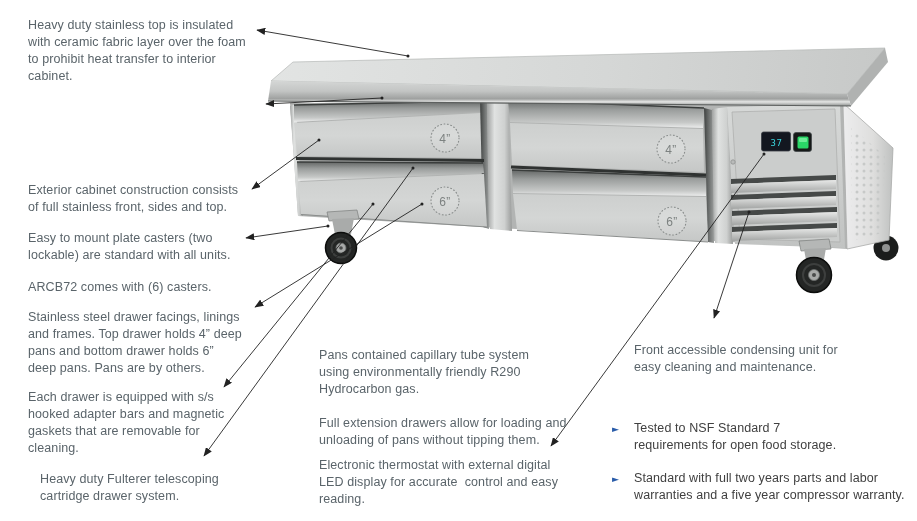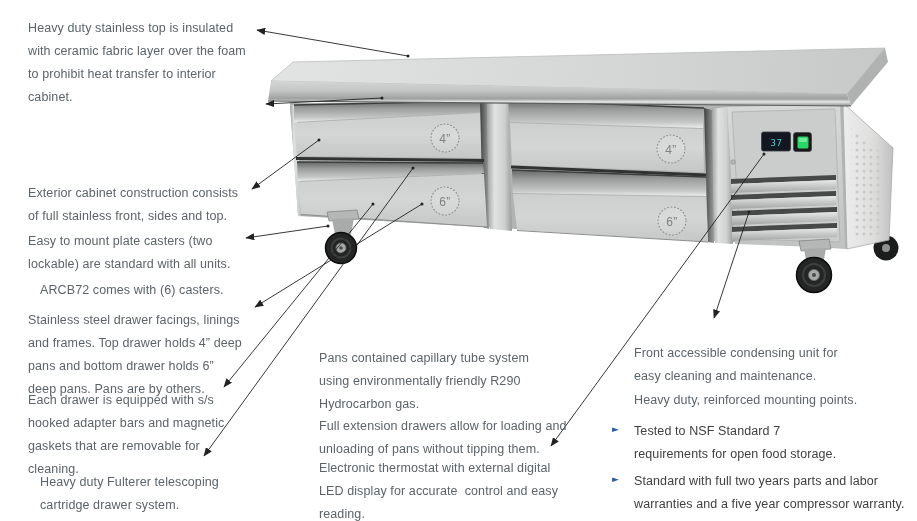--- a/index.html
+++ b/index.html
@@ -1,19 +1,19 @@
 <!DOCTYPE html>
 <html><head>
 <meta charset="utf-8">
 <style>
   html,body{margin:0;padding:0;background:#fff;}
   .canvas{position:relative;width:917px;height:521px;background:#ffffff;overflow:hidden;
           font-family:"Liberation Sans",sans-serif;}
   .diagram-svg{position:absolute;left:0;top:0;}
-  .note{position:absolute;white-space:pre-wrap;font-size:12.5px;line-height:23px;
+  .note{position:absolute;white-space:pre-wrap;font-size:12.5px;line-height:17px;
         color:#5a646a;letter-spacing:0.1px;}
   .note.blue{color:#404040;}
   .bullet-marker{position:absolute;font-family:"DejaVu Sans",sans-serif;font-size:9px;
         color:#2a5ca9;line-height:9px;}
   .svg-label{font-family:"Liberation Sans",sans-serif;font-size:12px;fill:#7d8281;letter-spacing:0.5px;}
   .display-text{font-family:"DejaVu Sans Mono",monospace;font-size:9px;fill:#39d3dc;letter-spacing:0.5px;}
 </style>
 </head>
 <body>
 
@@ -210,21 +210,21 @@
   </svg>
 
   <div class="note" style="left:28px;top:17px">Heavy duty stainless top is insulated
 with ceramic fabric layer over the foam
 to prohibit heat transfer to interior
 cabinet.</div>
   <div class="note" style="left:28px;top:230px">Easy to mount plate casters (two
 lockable) are standard with all units.</div>
   <div class="note" style="left:28px;top:182px">Exterior cabinet construction consists
 of full stainless front, sides and top.</div>
-  <div class="note" style="left:40px;top:279px">ARCB72 comes with (6) casters.</div>
+  <div class="note" style="left:28px;top:279px">ARCB72 comes with (6) casters.</div>
   <div class="note" style="left:28px;top:309px">Stainless steel drawer facings, linings
 and frames. Top drawer holds 4” deep
 pans and bottom drawer holds 6”
 deep pans. Pans are by others.</div>
   <div class="note" style="left:28px;top:389px">Each drawer is equipped with s/s
 hooked adapter bars and magnetic
 gaskets that are removable for
 cleaning.</div>
   <div class="note" style="left:40px;top:471px">Heavy duty Fulterer telescoping
 cartridge drawer system.</div>
@@ -233,21 +233,20 @@
 using environmentally friendly R290
 Hydrocarbon gas.</div>
   <div class="note" style="left:319px;top:415px">Full extension drawers allow for loading and
 unloading of pans without tipping them.</div>
   <div class="note" style="left:319px;top:457px">Electronic thermostat with external digital
 LED display for accurate  control and easy
 reading.</div>
 
   <div class="note" style="left:634px;top:342px">Front accessible condensing unit for
 easy cleaning and maintenance.</div>
-  <div class="note" style="left:634px;top:389px">Heavy duty, reinforced mounting points.</div>
 
   <span class="bullet-marker" style="left:612px;top:425px">►</span>
   <div class="note blue" style="left:634px;top:420px">Tested to NSF Standard 7
 requirements for open food storage.</div>
 
   <span class="bullet-marker" style="left:612px;top:475px">►</span>
   <div class="note blue" style="left:634px;top:470px">Standard with full two years parts and labor
 warranties and a five year compressor warranty.</div>
 
 </div>

